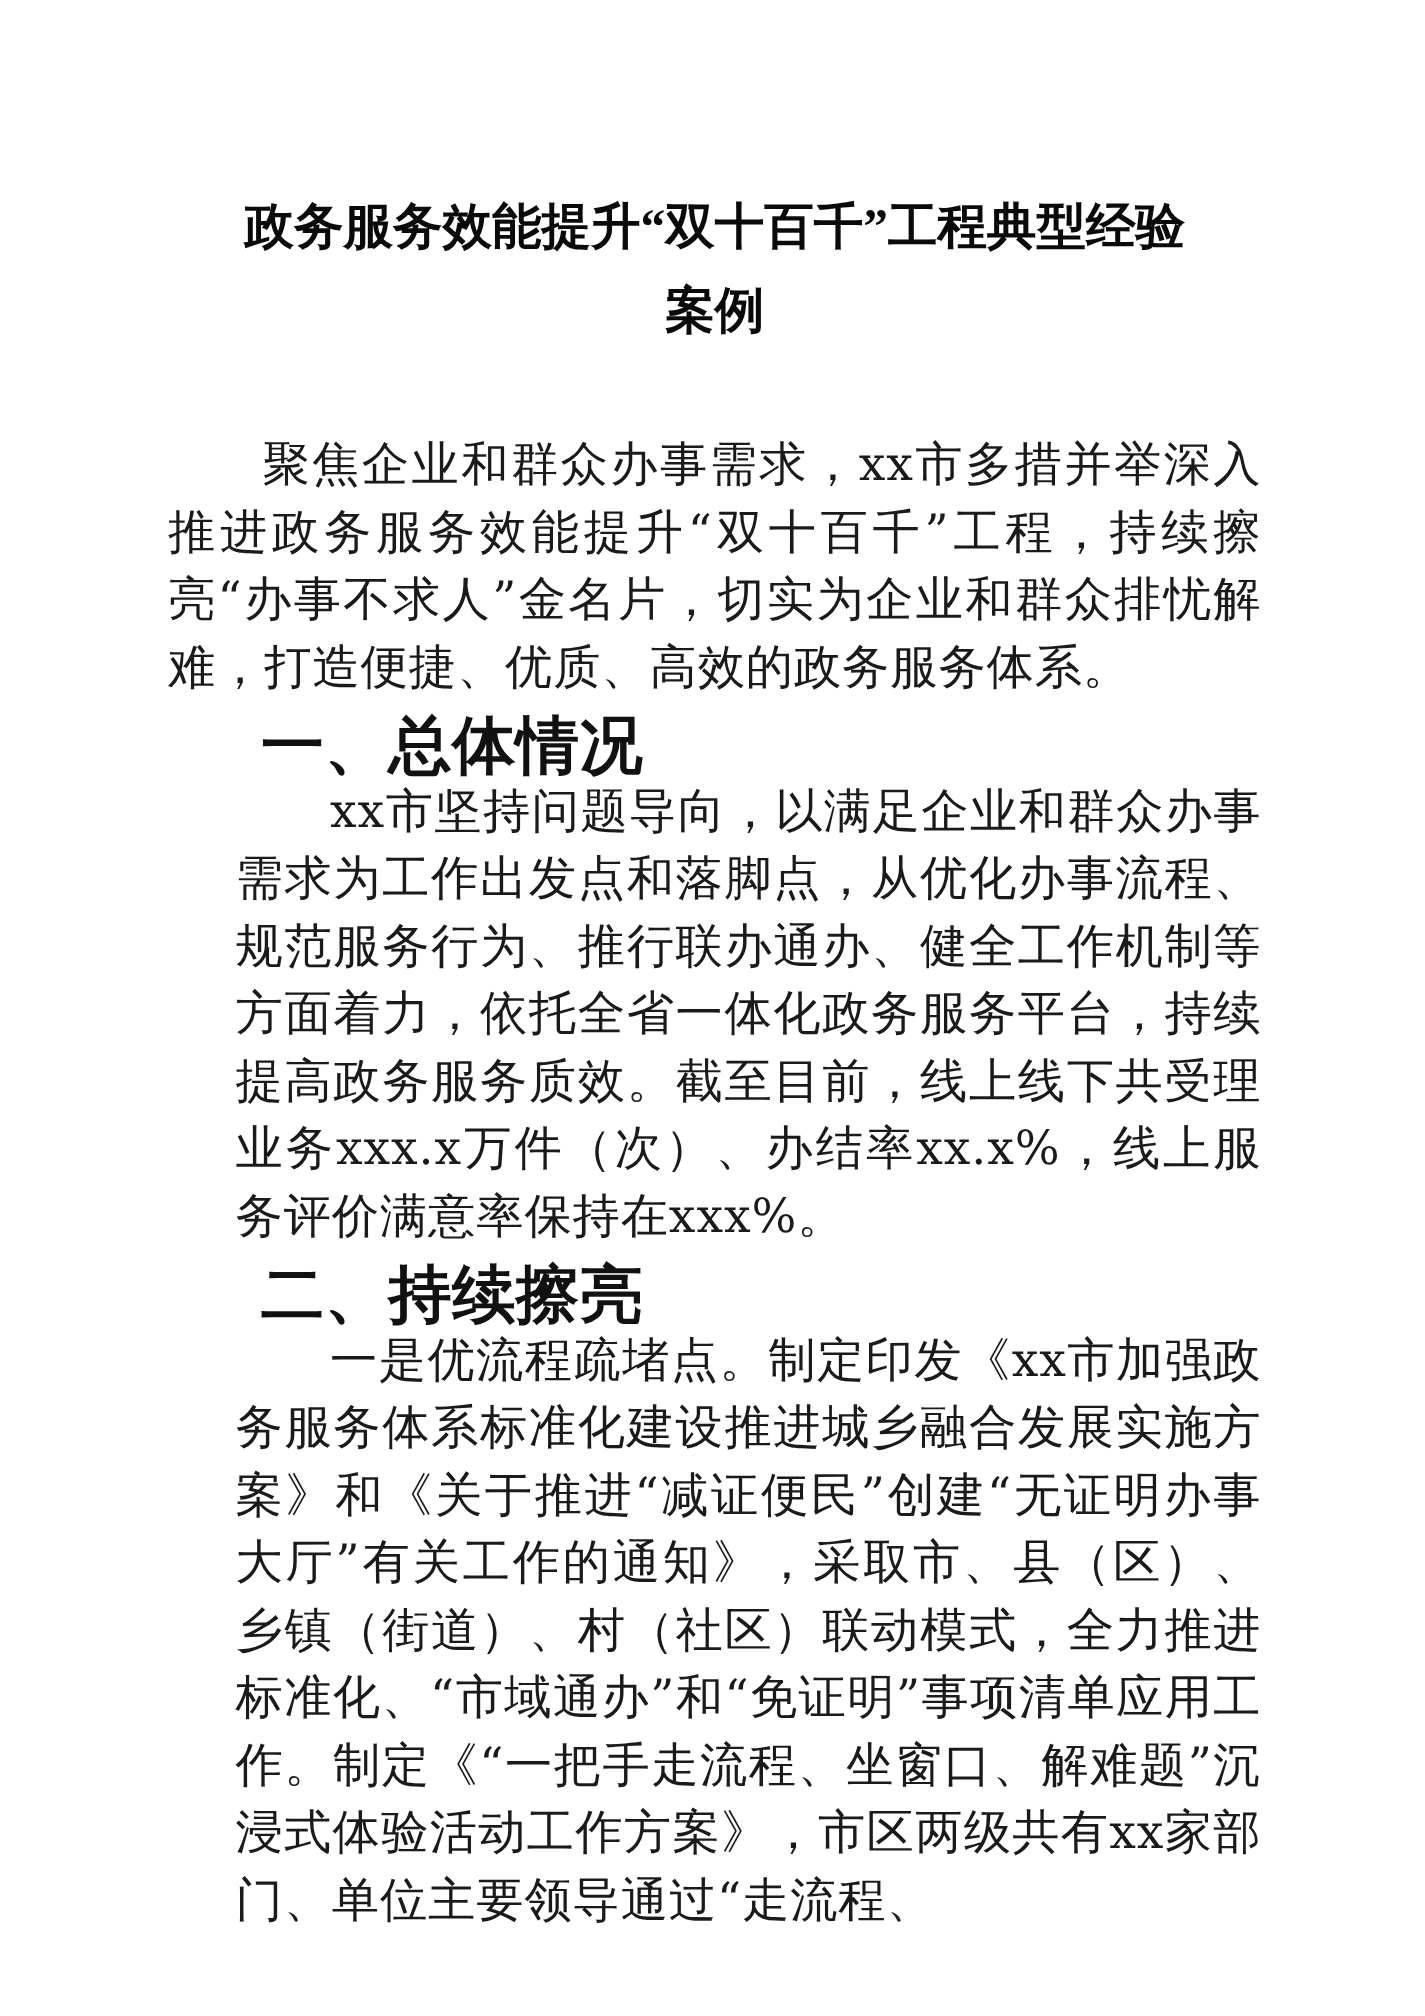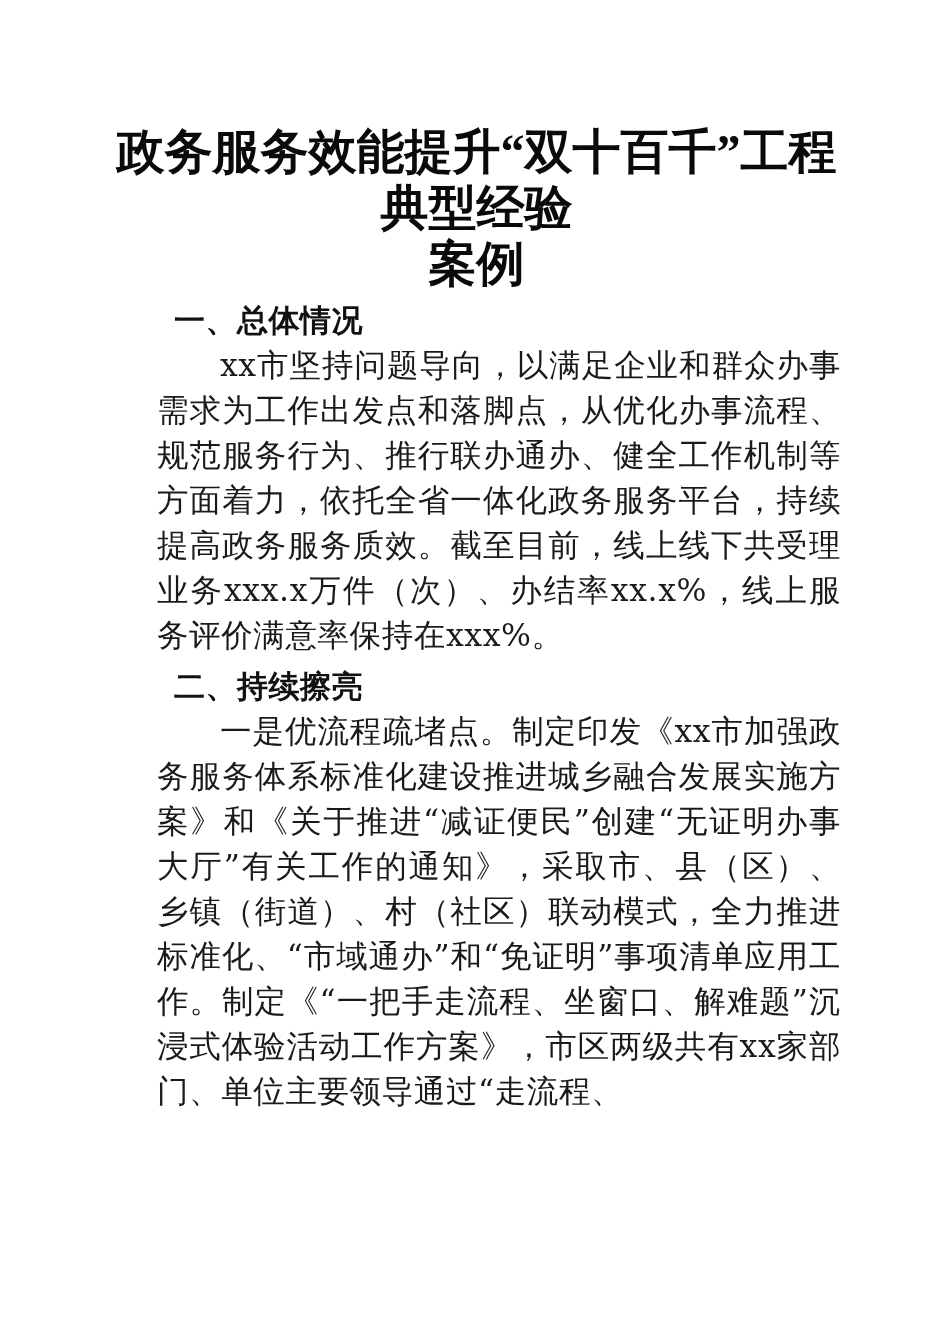--- a/index.html
+++ b/index.html
@@ -27,35 +27,35 @@
     top: 0;
     width: 729px;
   }
 
   
   .doc-title {
     margin: 0;
     padding-top: 124px;
     font-family: "Liberation Serif", "DejaVu Serif", serif;
     font-weight: bold;
-    font-size: 48px;
+    font-size: 33px;
     line-height: 56px;
     text-align: center;
     letter-spacing: 0px;
     color: #0a0a0a;
     text-rendering: optimizeLegibility;
   }
 
   
   .heading {
     margin: 0;
     padding-top: 6px;
     font-family: "Liberation Sans", "DejaVu Sans", sans-serif;
     font-weight: bold;
-    font-size: 31px;
+    font-size: 42px;
     line-height: 45px;
     text-indent: 62px;
     letter-spacing: 0.5px;
     color: #111111;
   }
 
   
   .para {
     margin: 0;
     font-family: "DejaVu Serif", "Liberation Serif", serif;
@@ -82,20 +82,21 @@
 <body>
 
 <div class="page">
   <div class="content">
 
     <h1 class="doc-title">
       <span>政务服务效能提升“双十百千”工程典型经验</span><br>
       <span>案例</span>
     </h1>
 
+    <p class="para para-first">聚焦企业和群众办事需求，xx市多措并举深入推进政务服务效能提升“双十百千”工程，持续擦亮“办事不求人”金名片，切实为企业和群众排忧解难，打造便捷、优质、高效的政务服务体系。</p>
 
     <h2 class="heading">一、总体情况</h2>
 
     <p class="para para-after-heading">xx市坚持问题导向，以满足企业和群众办事需求为工作出发点和落脚点，从优化办事流程、规范服务行为、推行联办通办、健全工作机制等方面着力，依托全省一体化政务服务平台，持续提高政务服务质效。截至目前，线上线下共受理业务xxx.x万件（次）、办结率xx.x%，线上服务评价满意率保持在xxx%。</p>
 
     <h2 class="heading">二、持续擦亮</h2>
 
     <p class="para para-after-heading">一是优流程疏堵点。制定印发《xx市加强政务服务体系标准化建设推进城乡融合发展实施方案》和《关于推进“减证便民”创建“无证明办事大厅”有关工作的通知》，采取市、县（区）、乡镇（街道）、村（社区）联动模式，全力推进标准化、“市域通办”和“免证明”事项清单应用工作。制定《“一把手走流程、坐窗口、解难题”沉浸式体验活动工作方案》，市区两级共有xx家部门、单位主要领导通过“走流程、</p>
 
   </div>

